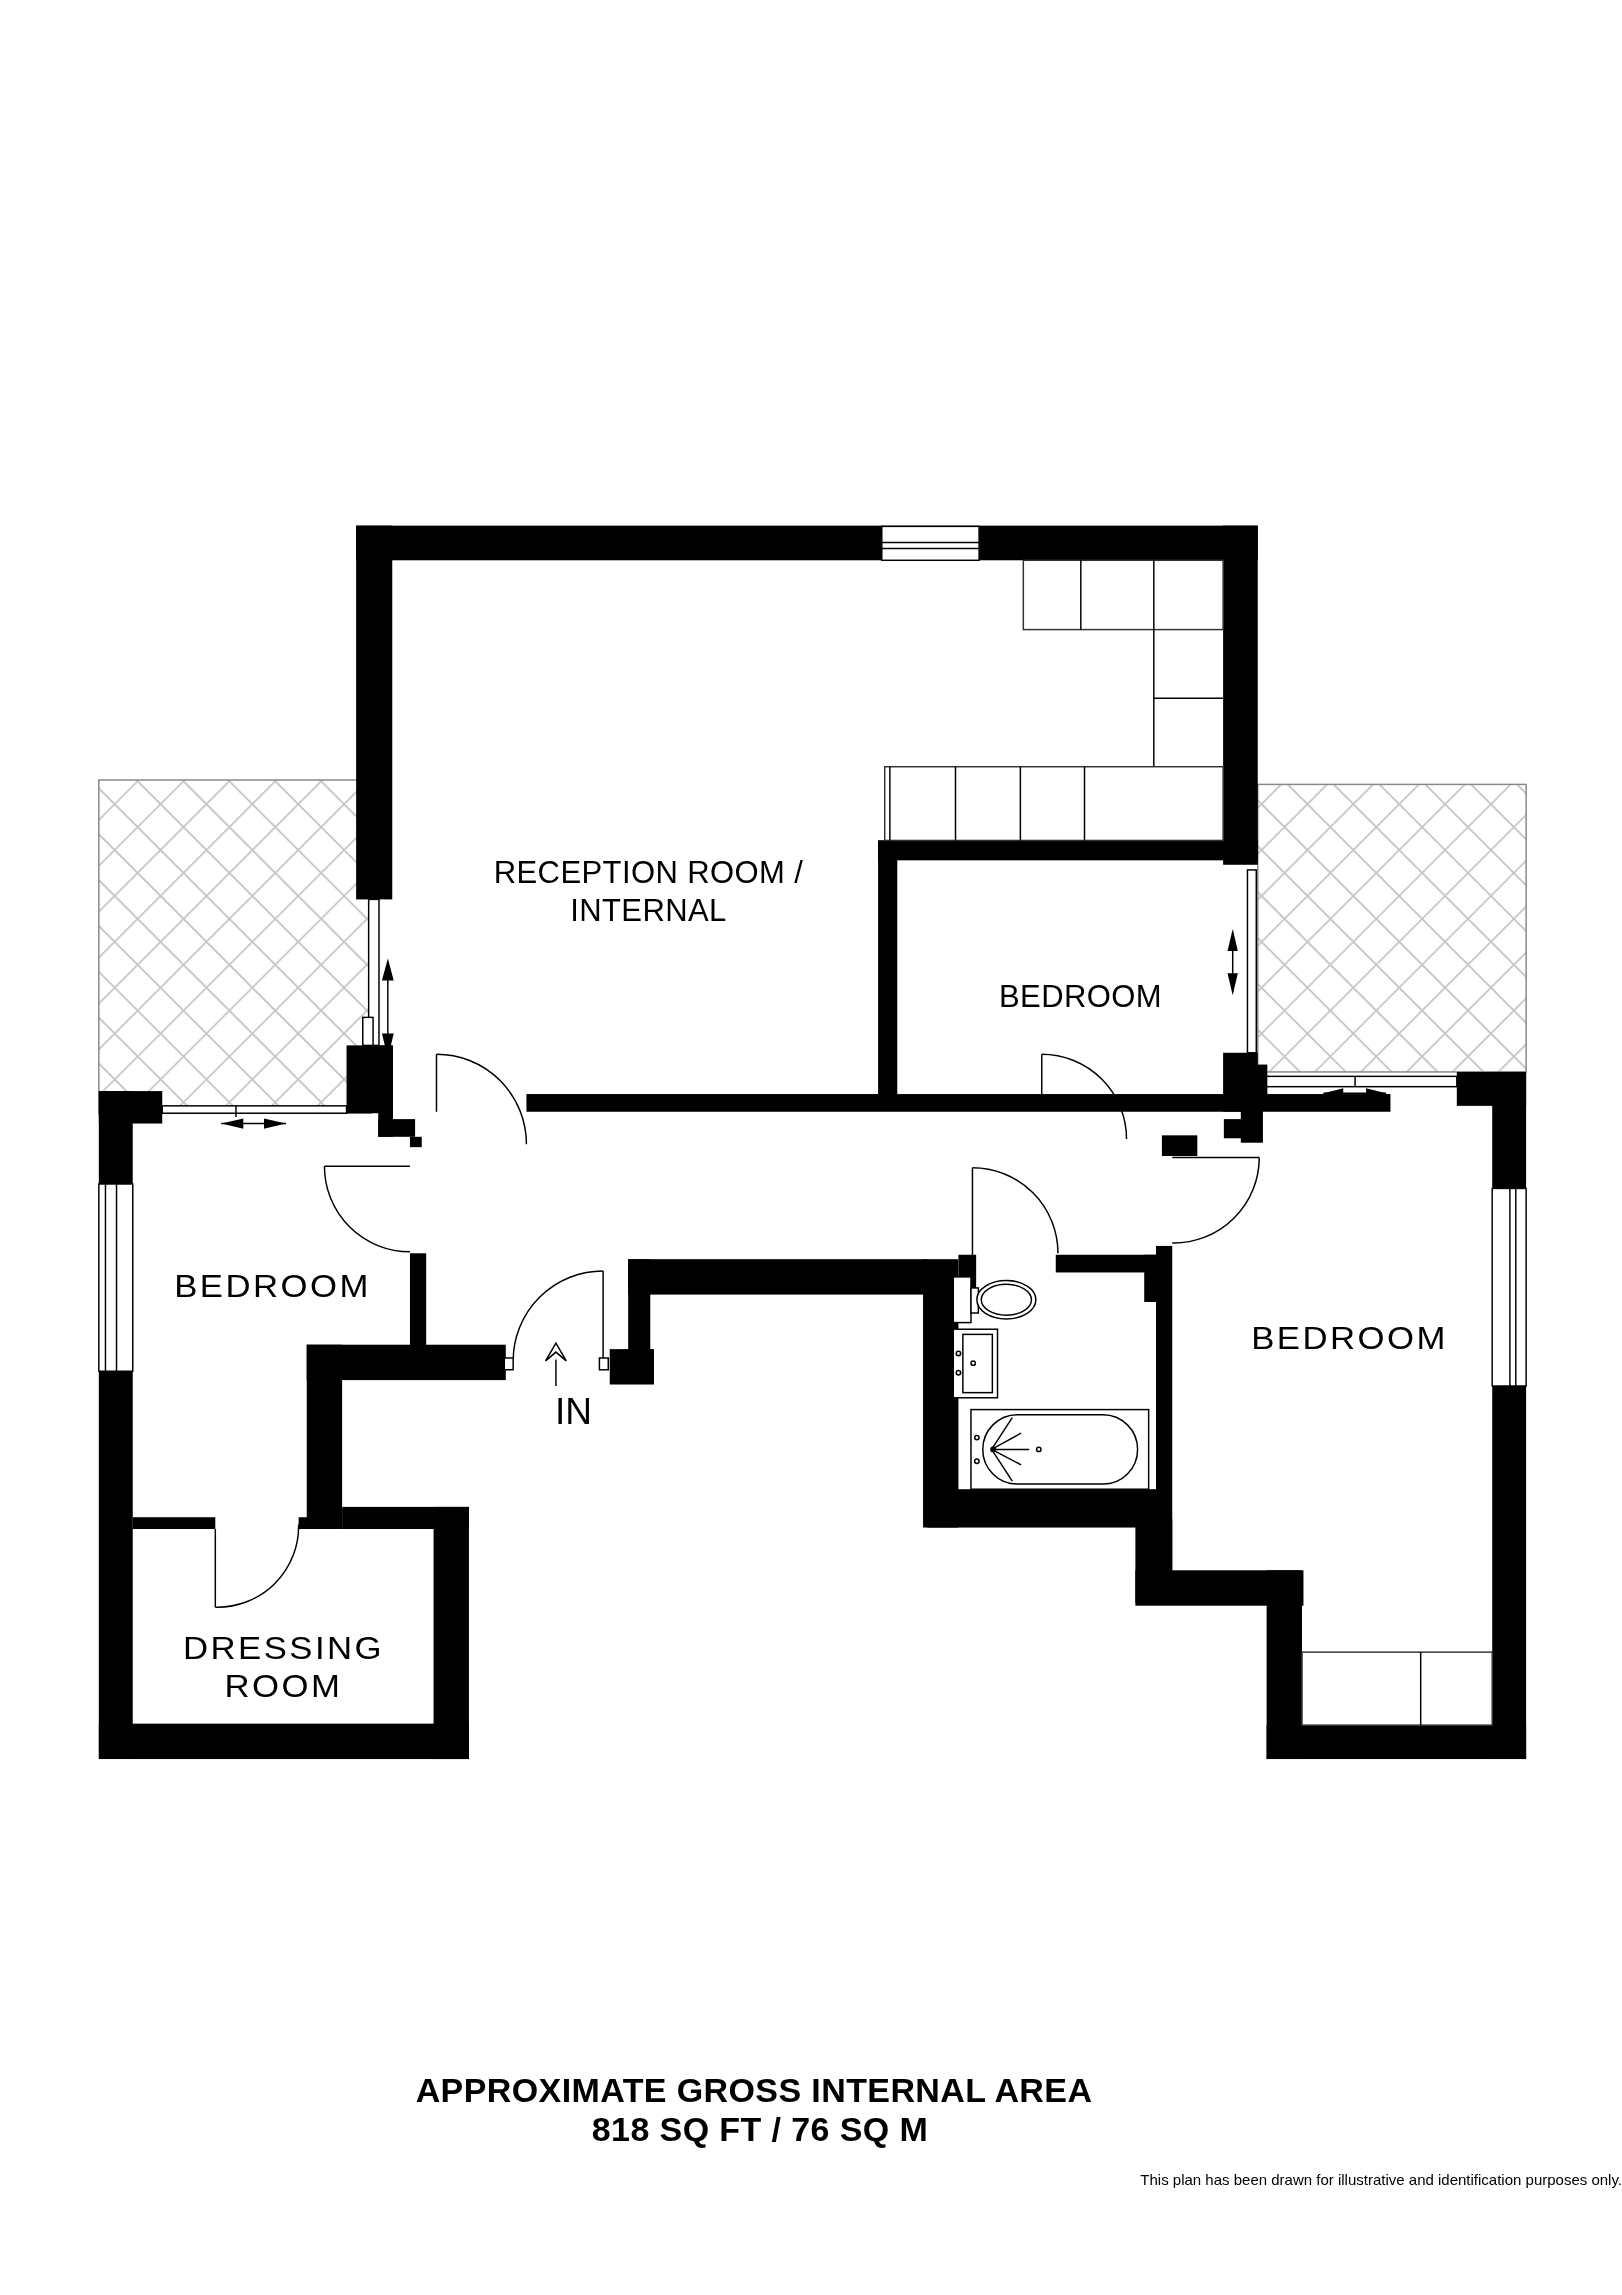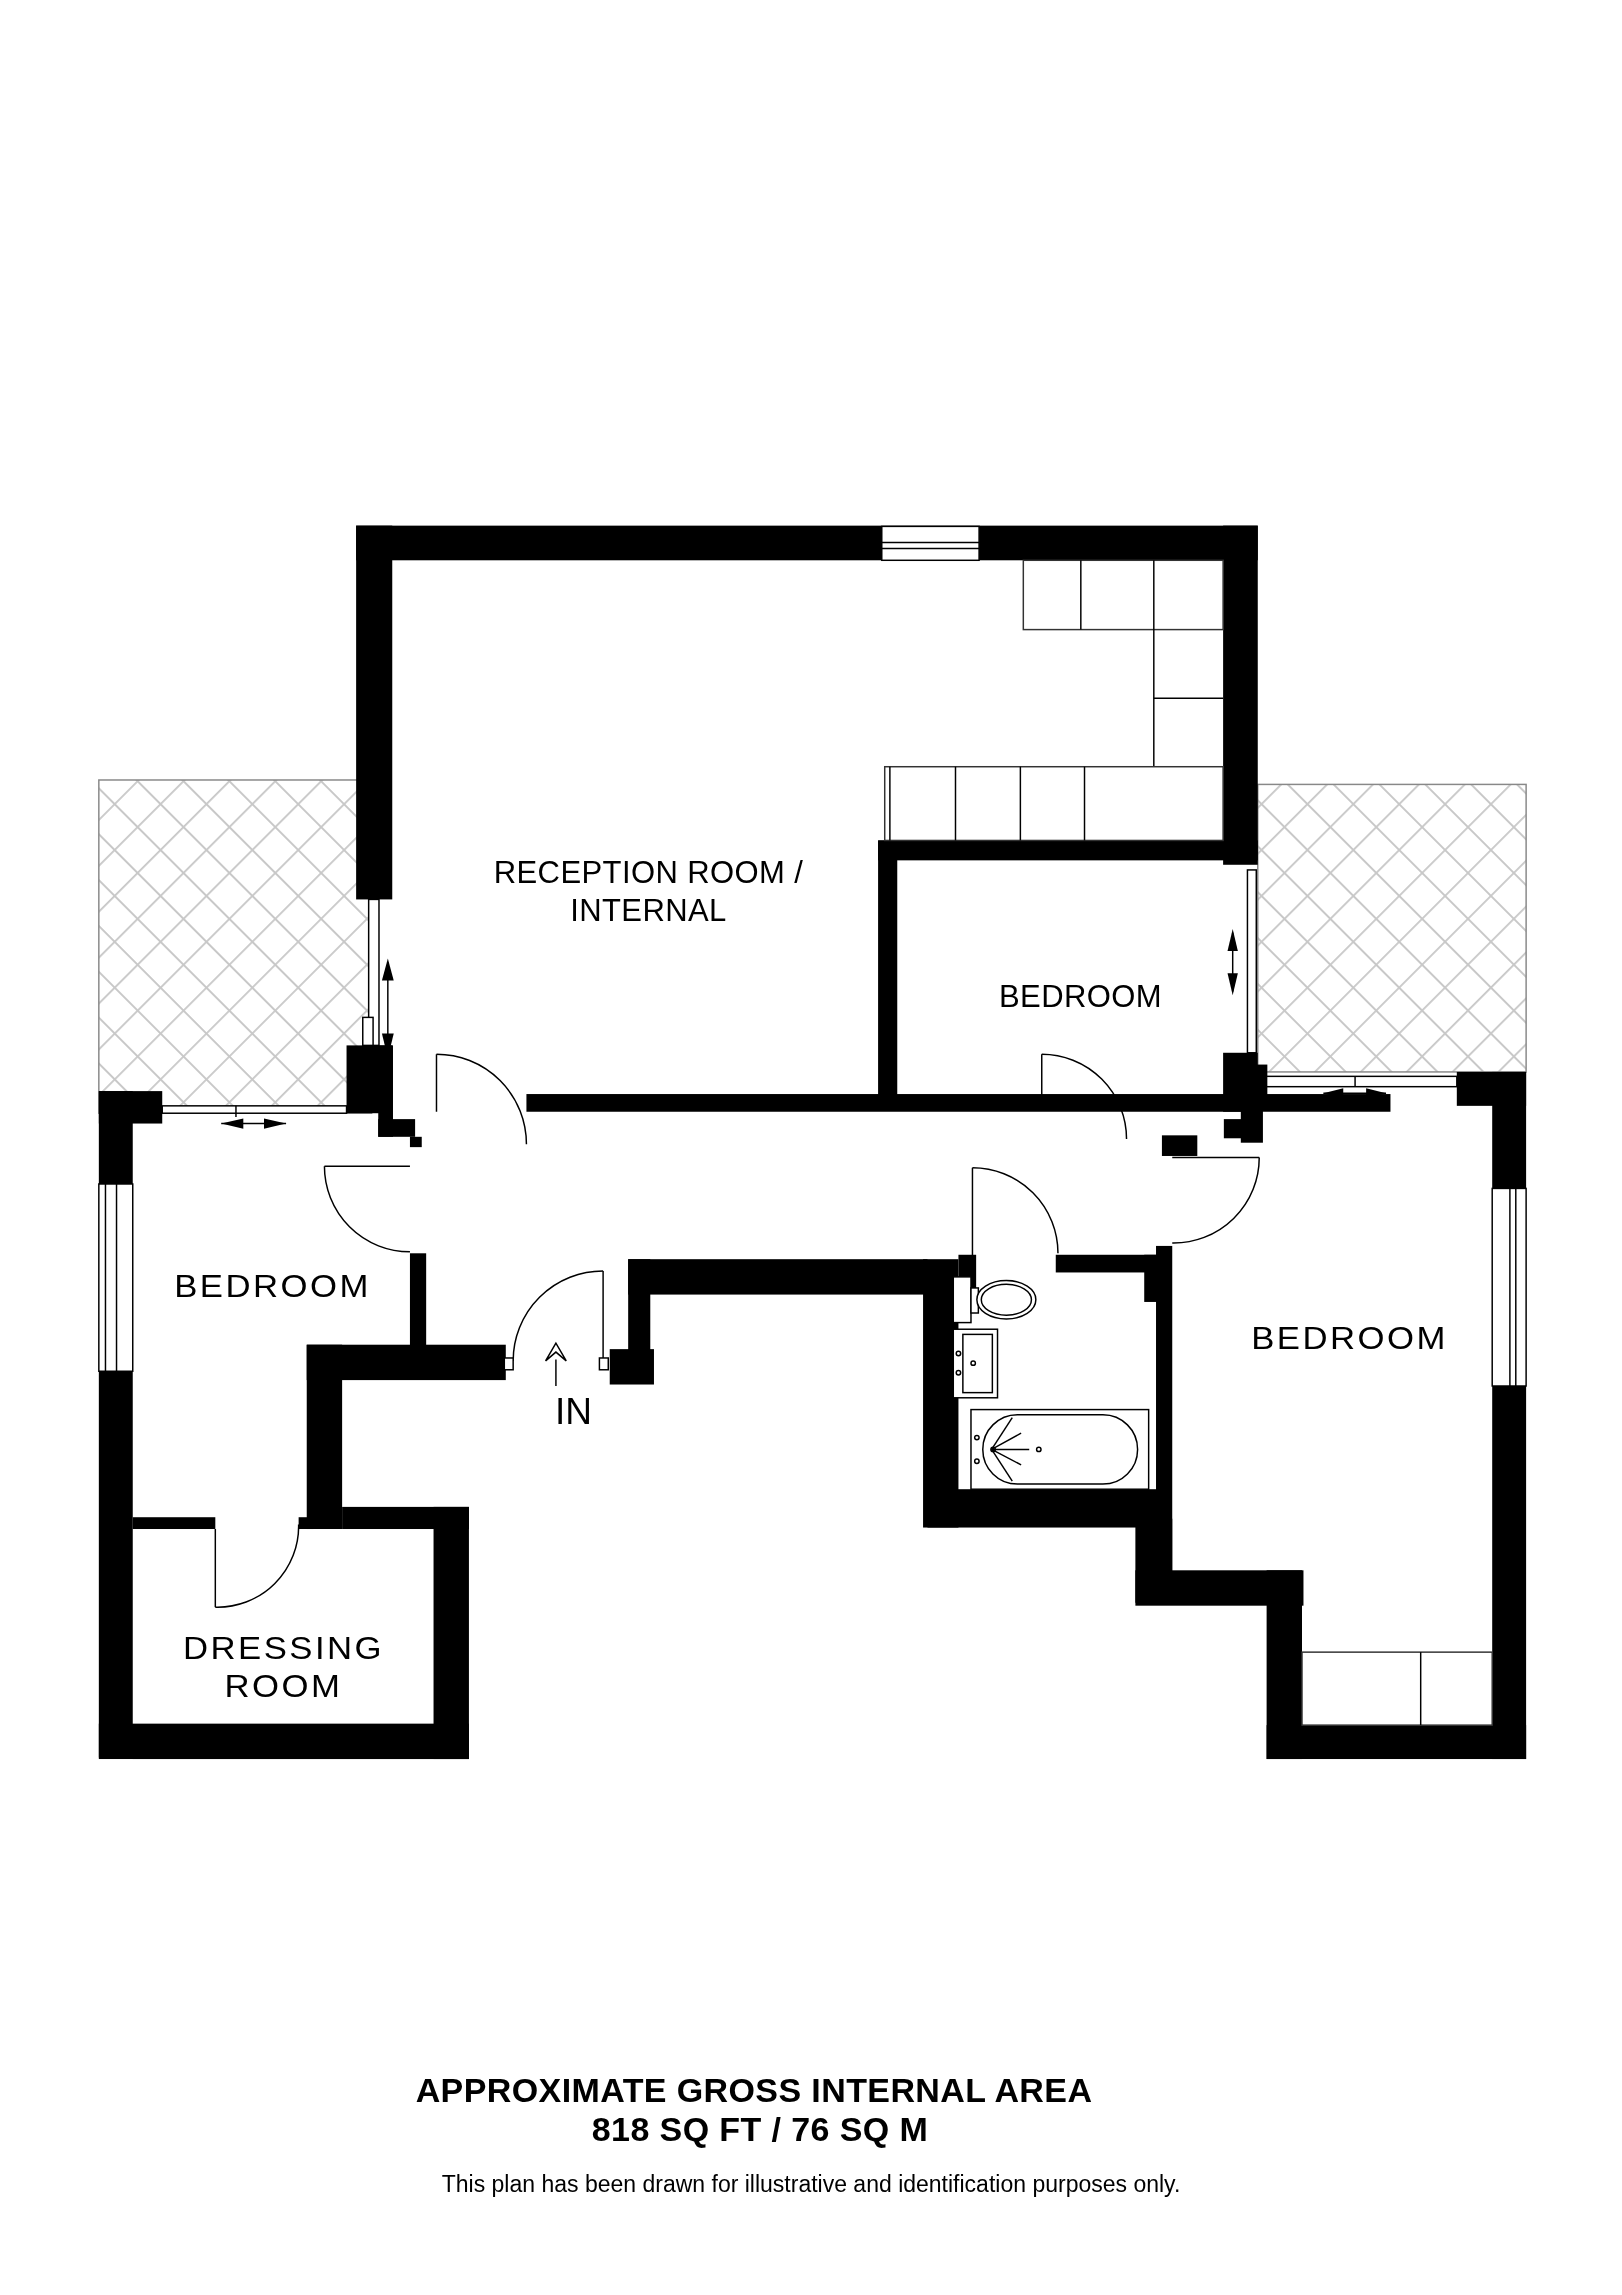--- a/index.html
+++ b/index.html
@@ -5,21 +5,21 @@
   html, body { margin:0; padding:0; background:#ffffff; }
   body { width:1622px; height:2295px; position:relative; overflow:hidden; font-family:"Liberation Sans", sans-serif; }
   #plan { position:absolute; left:0; top:0; width:1622px; height:2295px; }
   .wall { fill:#000000; }
   .thin { fill:none; stroke:#000000; stroke-width:2; }
   .unit { fill:#ffffff; stroke:#333333; stroke-width:2; }
   .frame { fill:#ffffff; stroke:#000000; stroke-width:2; }
   .label { position:absolute; color:#000; font-family:"Liberation Sans", sans-serif; font-size:31px; text-align:center; line-height:38px; white-space:nowrap; letter-spacing:0.4px; }
   .label.wide { letter-spacing:2.2px; transform:scaleX(1.12); }
   .title { position:absolute; left:0; width:1508px; text-align:center; font-weight:bold; font-size:34px; color:#000; letter-spacing:0.4px; }
-  .disclaimer { position:absolute; left:0; width:1622px; text-align:center; font-size:23px; color:#000; }
+  .disclaimer { position:absolute; left:0; width:1622px; text-align:right; font-size:15px; color:#000; }
   .in-label { position:absolute; font-size:37px; color:#000; }
 </style>
 </head>
 <body>
 
 <svg id="plan" viewBox="0 0 2200 3113" xmlns="http://www.w3.org/2000/svg">
   <defs>
     <pattern id="hatch" width="44" height="44" patternUnits="userSpaceOnUse" patternTransform="rotate(45)">
       <line x1="0" y1="0" x2="0" y2="44" stroke="#c8c8c8" stroke-width="5"></line>
       <line x1="0" y1="0" x2="44" y2="0" stroke="#c8c8c8" stroke-width="5"></line>

